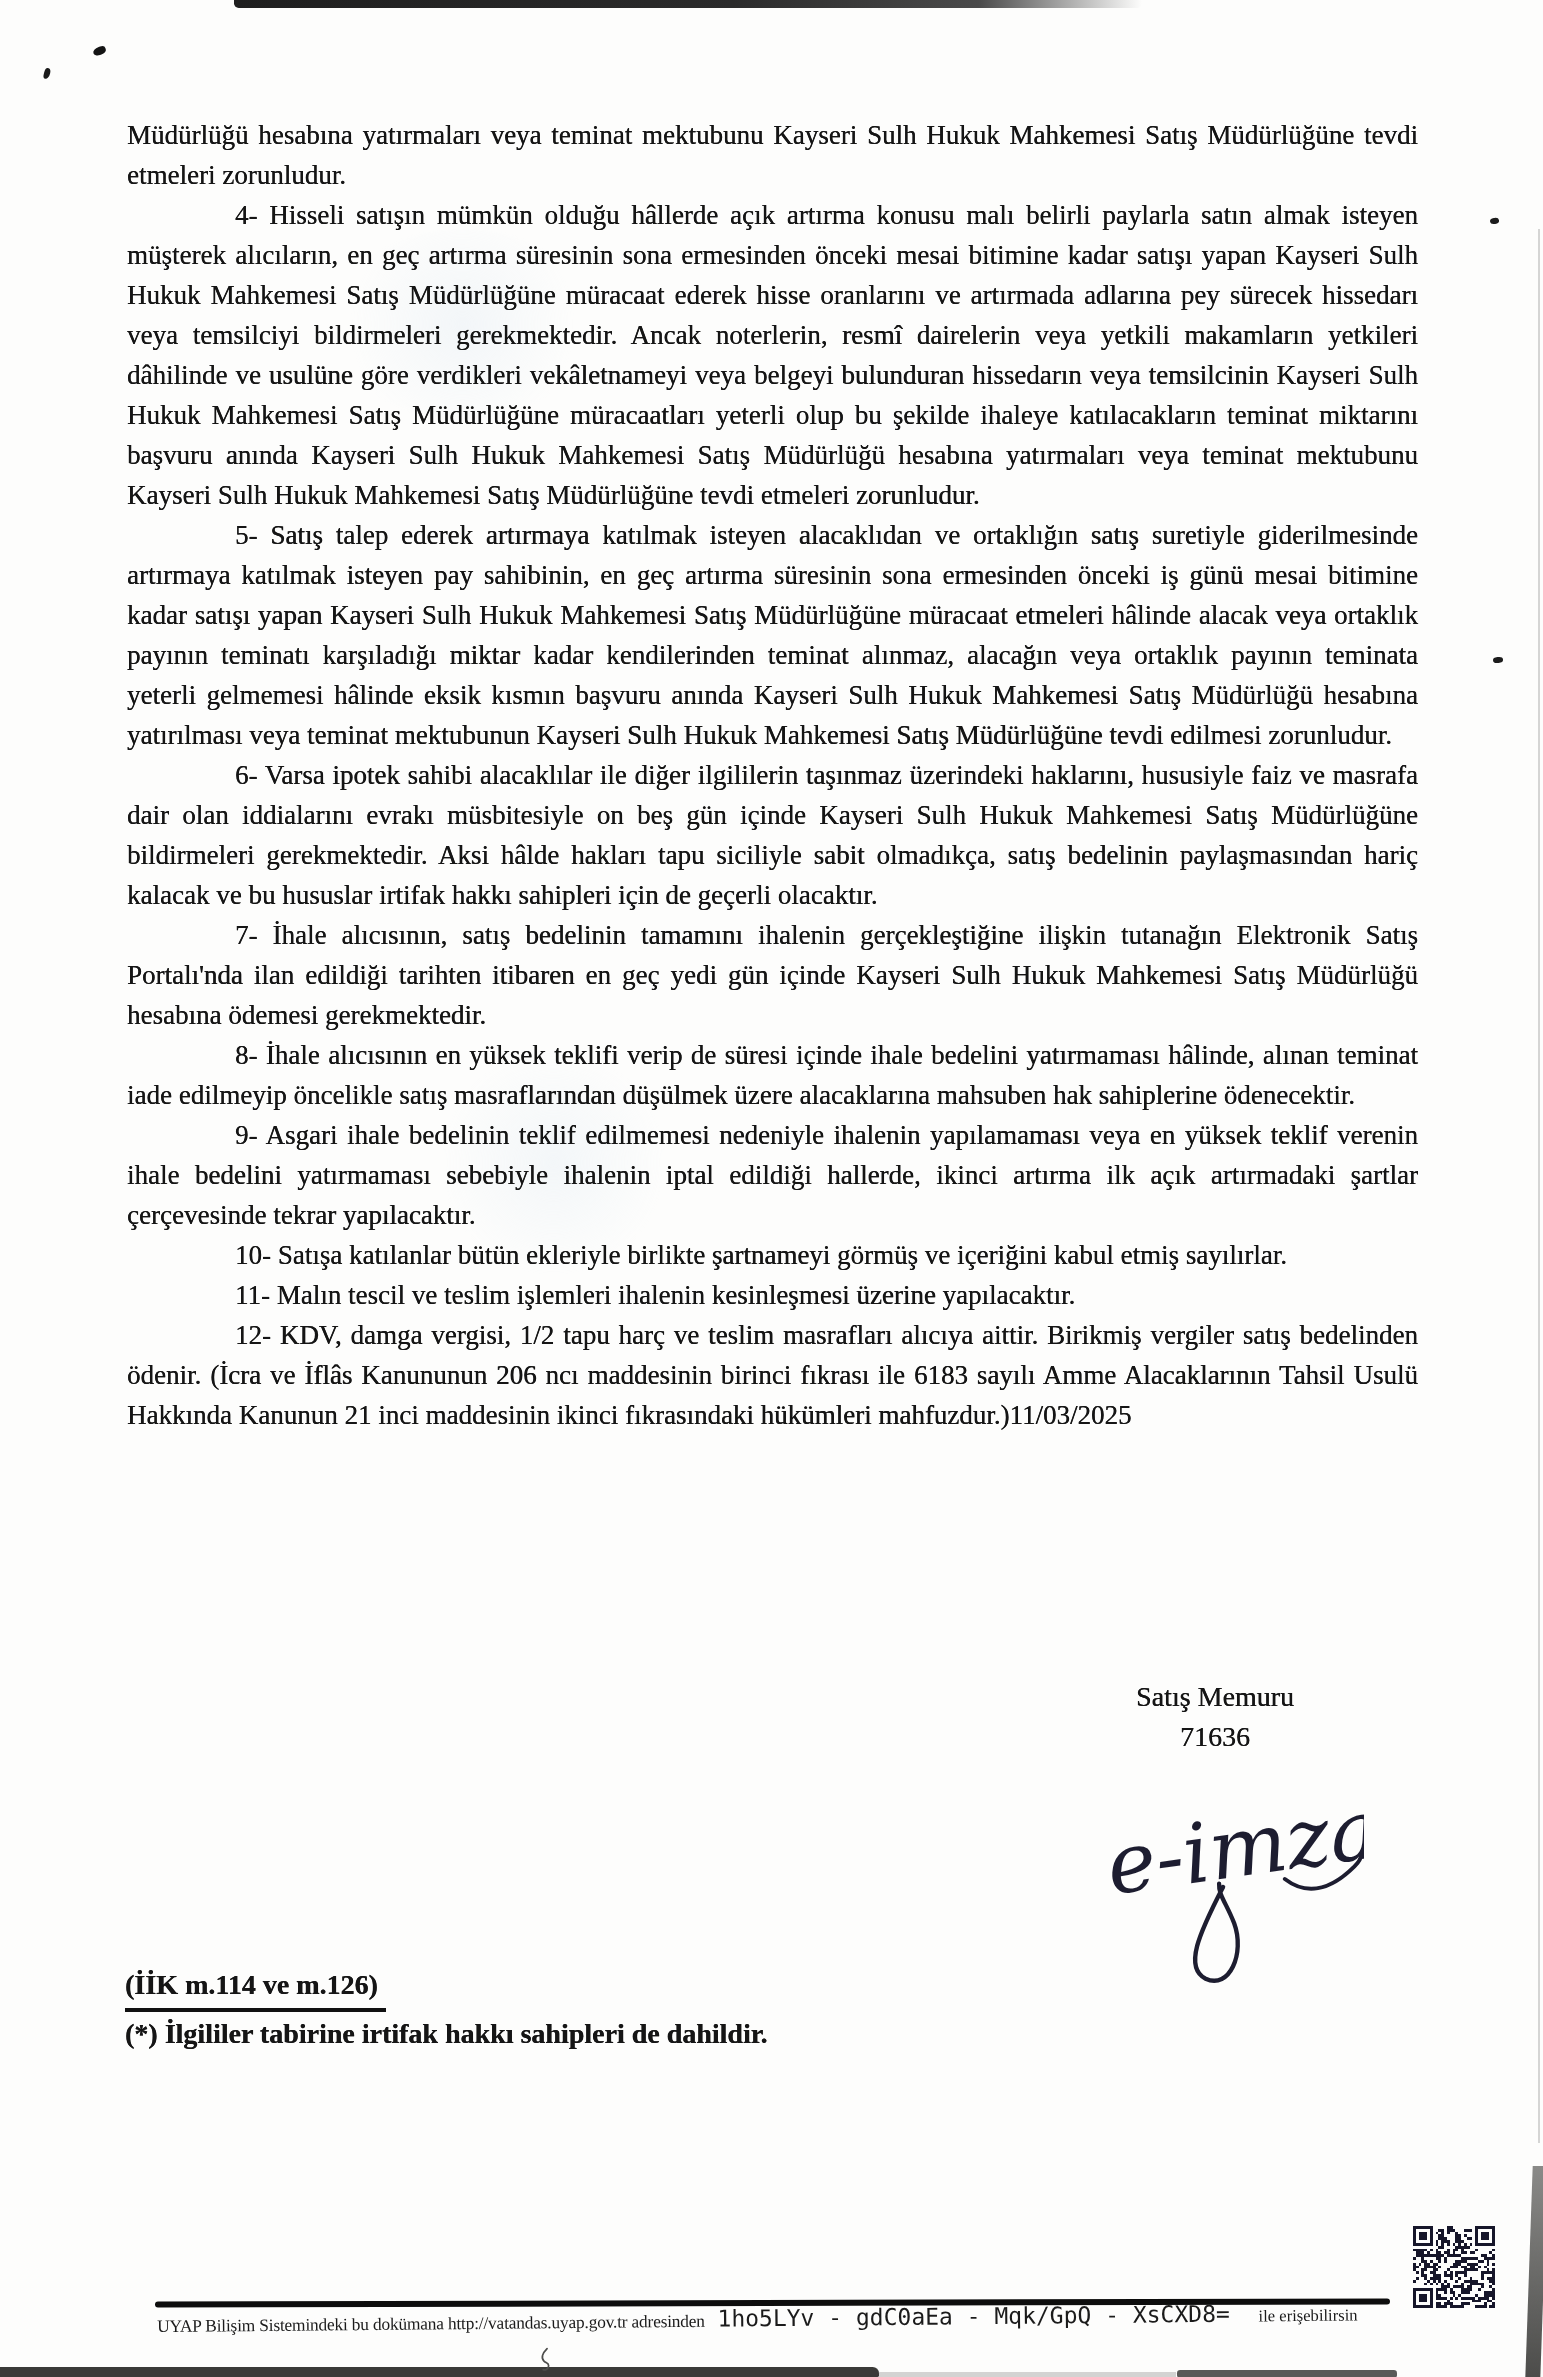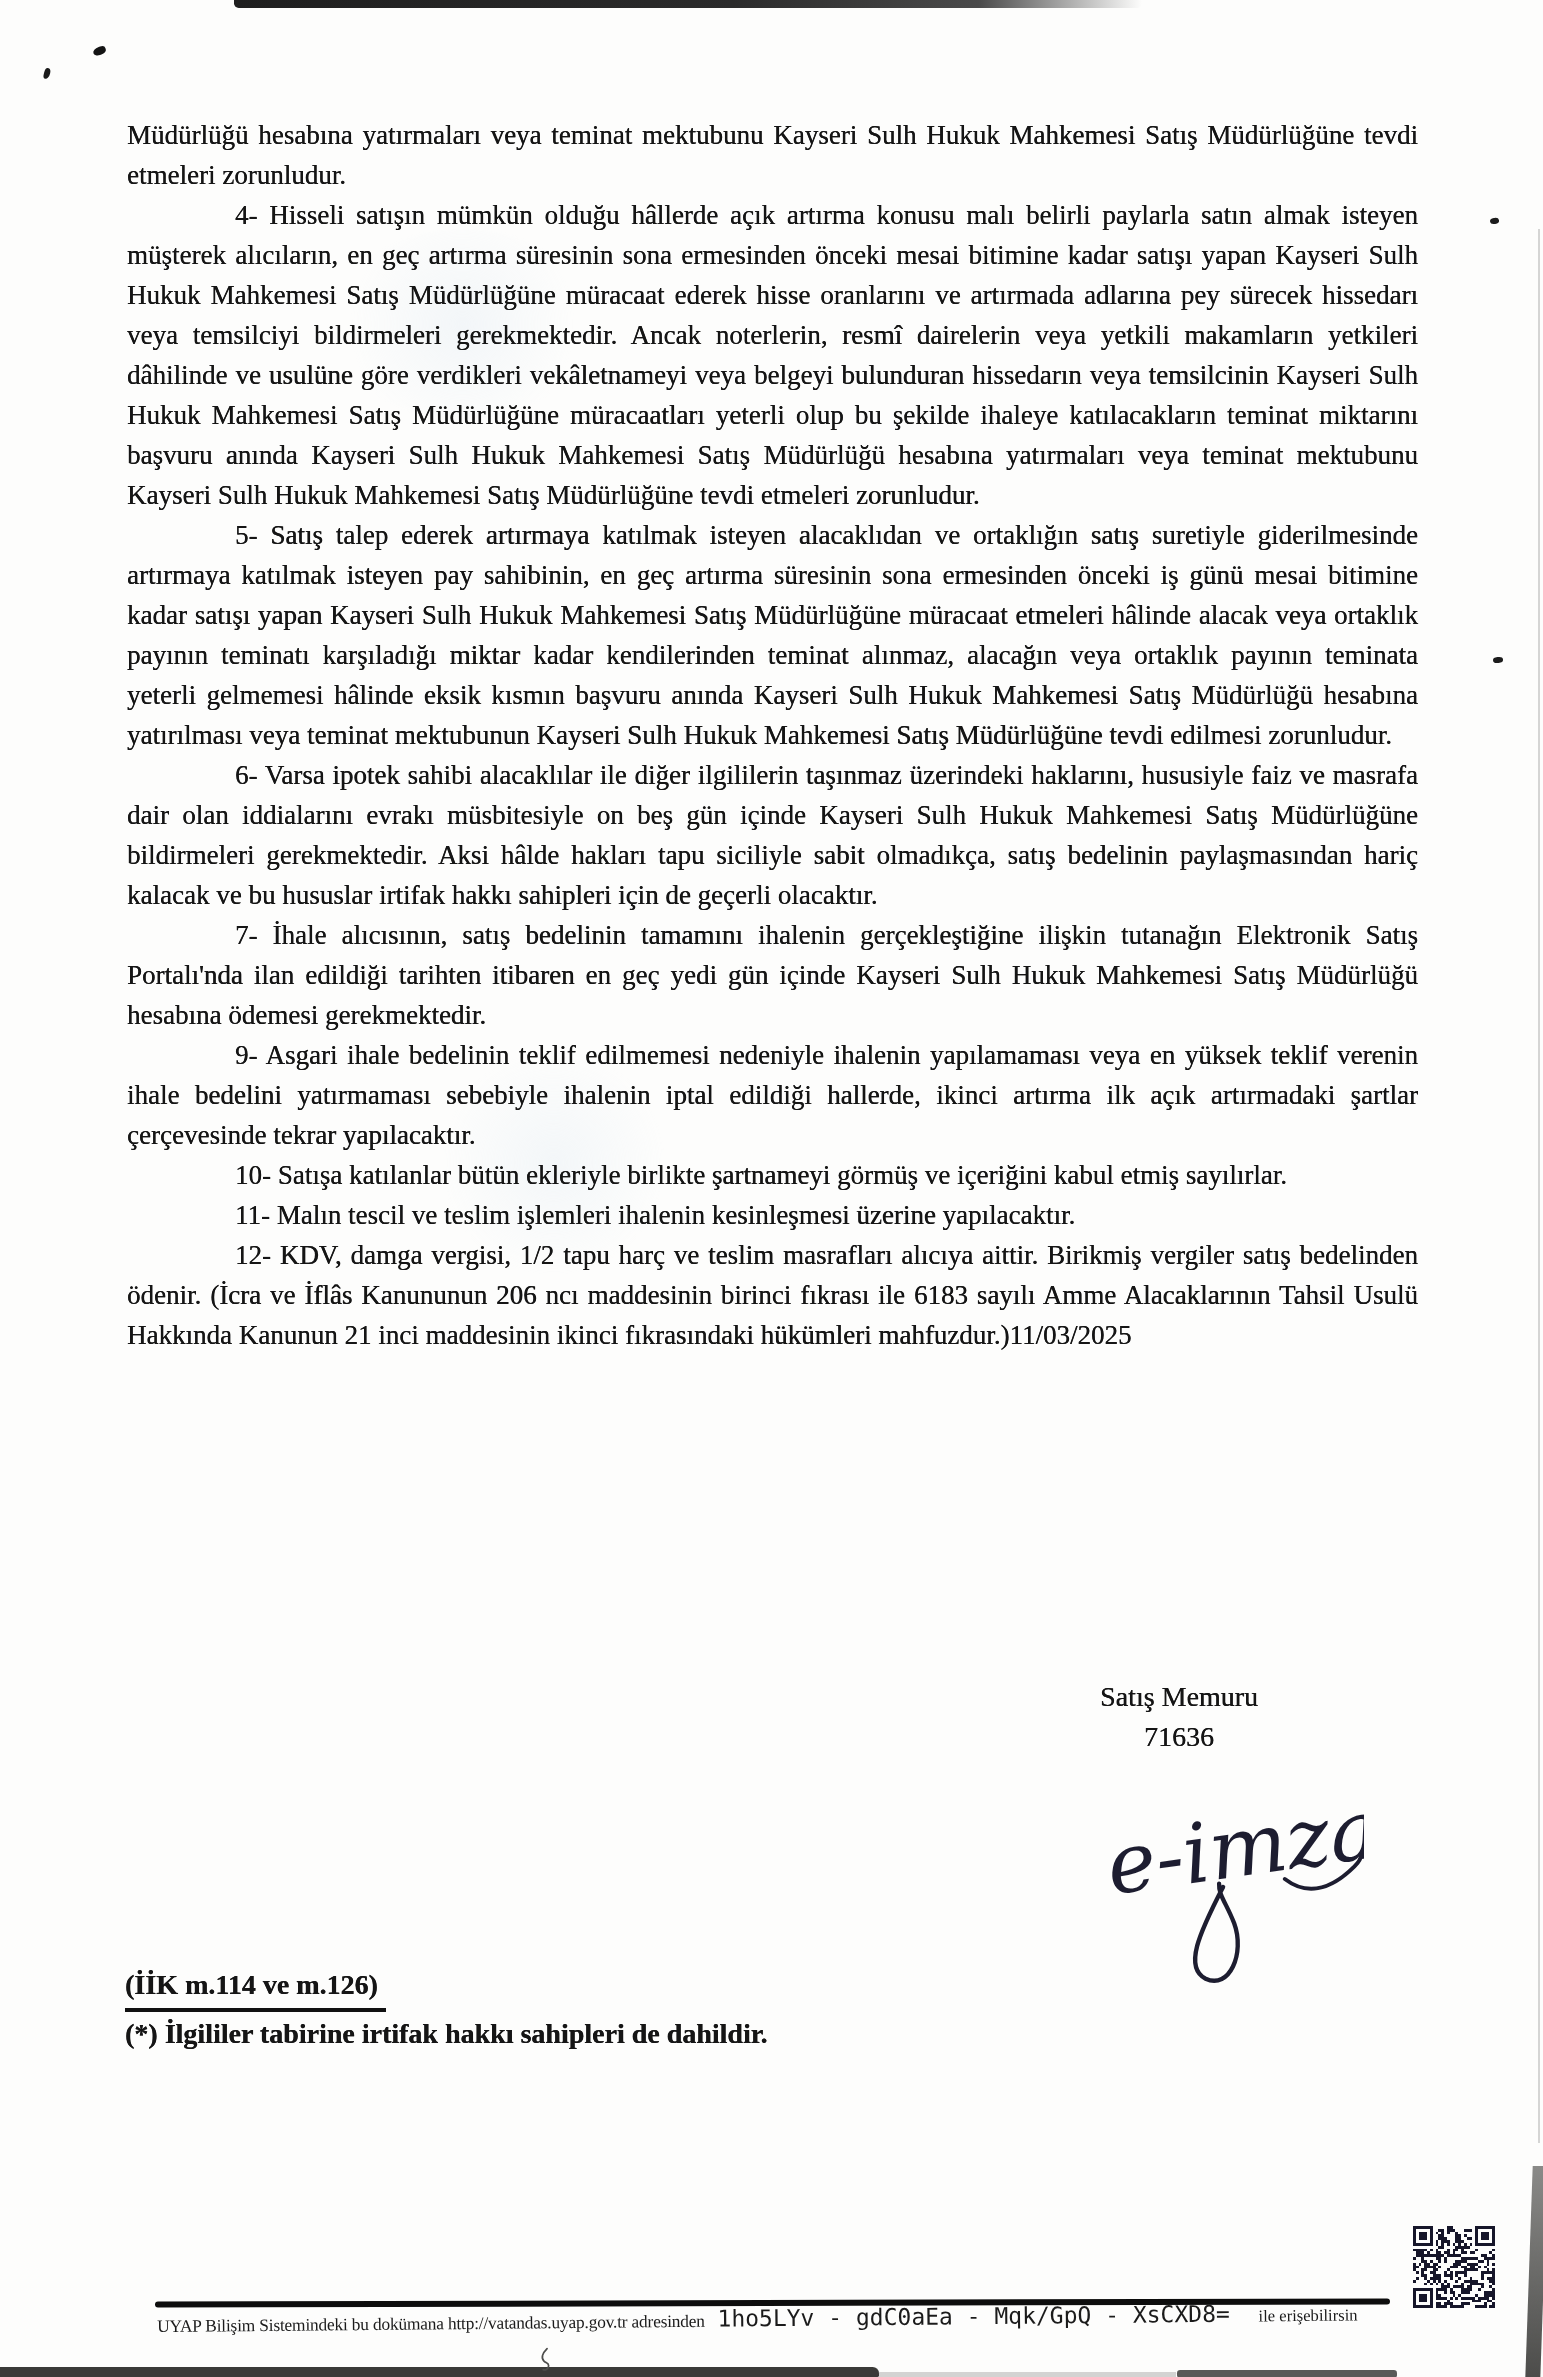--- a/index.html
+++ b/index.html
@@ -17,21 +17,21 @@
     position:absolute;left:127px;top:115px;width:1291px;
     font-size:27px;line-height:40px;text-align:justify;
     text-shadow:0.3px 0 0 currentColor;
   }
   .body-text p{margin:0;padding:0;}
   .para{text-indent:108px;}
   .intro{text-indent:0;}
   .it{}
   
   .sig-block{
-    position:absolute;left:1008px;top:1677px;width:342px;
+    position:absolute;left:1044px;top:1677px;width:342px;
     text-align:center;font-size:28px;line-height:40px;
     text-shadow:0.3px 0 0 currentColor;
   }
   .esign{position:absolute;left:1098px;top:1784px;width:266px;height:209px;}
   
   .notes{
     position:absolute;left:125px;top:1963px;
     font-size:28px;line-height:43px;font-weight:bold;
     text-shadow:0.3px 0 0 currentColor;
   }
@@ -90,20 +90,21 @@
   <svg class="art squiggle" viewBox="0 0 24 32">
     <path d="M14,2 C8,8 6,14 10,18 C13,21 16,20 16,24 C16,28 12,30 9,29" fill="none" stroke="#4d4d4b" stroke-width="2.2" stroke-linecap="round"></path>
   </svg>
 
   <div class="body-text">
     <p class="intro">Müdürlüğü hesabına yatırmaları veya teminat mektubunu Kayseri Sulh Hukuk Mahkemesi Satış Müdürlüğüne tevdi etmeleri zorunludur.</p>
     <p class="para">4- Hisseli satışın mümkün olduğu hâllerde açık artırma konusu malı belirli paylarla satın almak isteyen müşterek alıcıların, en geç artırma süresinin sona ermesinden önceki mesai bitimine kadar satışı yapan Kayseri Sulh Hukuk Mahkemesi Satış Müdürlüğüne müracaat ederek hisse oranlarını ve artırmada adlarına pey sürecek hissedarı veya temsilciyi bildirmeleri gerekmektedir. Ancak noterlerin, resmî dairelerin veya yetkili makamların yetkileri dâhilinde ve usulüne göre verdikleri vekâletnameyi veya belgeyi bulunduran hissedarın veya temsilcinin Kayseri Sulh Hukuk Mahkemesi Satış Müdürlüğüne müracaatları yeterli olup bu şekilde ihaleye katılacakların teminat miktarını başvuru anında Kayseri Sulh Hukuk Mahkemesi Satış Müdürlüğü hesabına yatırmaları veya teminat mektubunu Kayseri Sulh Hukuk Mahkemesi Satış Müdürlüğüne tevdi etmeleri zorunludur.</p>
     <p class="para">5- Satış talep ederek artırmaya katılmak isteyen alacaklıdan ve ortaklığın satış suretiyle giderilmesinde artırmaya katılmak isteyen pay sahibinin, en geç artırma süresinin sona ermesinden önceki iş günü mesai bitimine kadar satışı yapan Kayseri Sulh Hukuk Mahkemesi Satış Müdürlüğüne müracaat etmeleri hâlinde alacak veya ortaklık payının teminatı karşıladığı miktar kadar kendilerinden teminat alınmaz, alacağın veya ortaklık payının teminata yeterli gelmemesi hâlinde eksik kısmın başvuru anında Kayseri Sulh Hukuk Mahkemesi Satış Müdürlüğü hesabına yatırılması veya teminat mektubunun Kayseri Sulh Hukuk Mahkemesi Satış Müdürlüğüne tevdi edilmesi zorunludur.</p>
     <p class="para">6- Varsa ipotek sahibi alacaklılar ile diğer ilgililerin taşınmaz üzerindeki haklarını, hususiyle faiz ve masrafa dair olan iddialarını evrakı müsbitesiyle on beş gün içinde Kayseri Sulh Hukuk Mahkemesi Satış Müdürlüğüne bildirmeleri gerekmektedir. Aksi hâlde hakları tapu siciliyle sabit olmadıkça, satış bedelinin paylaşmasından hariç kalacak ve bu hususlar irtifak hakkı sahipleri için de geçerli olacaktır.</p>
     <p class="para">7- İhale alıcısının, satış bedelinin tamamını ihalenin gerçekleştiğine ilişkin tutanağın Elektronik Satış Portalı'nda ilan edildiği tarihten itibaren en geç yedi gün içinde Kayseri Sulh Hukuk Mahkemesi Satış Müdürlüğü hesabına ödemesi gerekmektedir.</p>
+    <p class="para">8- İhale alıcısının en yüksek teklifi verip de süresi içinde ihale bedelini yatırmaması hâlinde, alınan teminat iade edilmeyip öncelikle satış masraflarından düşülmek üzere alacaklarına mahsuben hak sahiplerine ödenecektir.</p>
     <p class="para">9- Asgari ihale bedelinin teklif edilmemesi nedeniyle ihalenin yapılamaması veya en yüksek teklif verenin ihale bedelini yatırmaması sebebiyle ihalenin iptal edildiği hallerde, ikinci artırma ilk açık artırmadaki şartlar çerçevesinde tekrar yapılacaktır.</p>
     <p class="para">10- Satışa katılanlar bütün ekleriyle birlikte şartnameyi görmüş ve içeriğini kabul etmiş sayılırlar.</p>
     <p class="para">11- Malın tescil ve teslim işlemleri ihalenin kesinleşmesi üzerine yapılacaktır.</p>
     <p class="para"><span>12- KDV, damga vergisi, 1/2 tapu harç ve teslim masrafları alıcıya aittir. Birikmiş vergiler satış bedelinden ödenir. </span><span class="it">(İcra ve İflâs Kanununun 206 ncı maddesinin birinci fıkrası ile 6183 sayılı Amme Alacaklarının Tahsil Usulü Hakkında Kanunun 21 inci maddesinin ikinci fıkrasındaki hükümleri mahfuzdur.)</span><span>11/03/2025</span></p>
   </div>
 
   <div class="sig-block">
     <div>Satış Memuru</div>
     <div>71636</div>
   </div>

